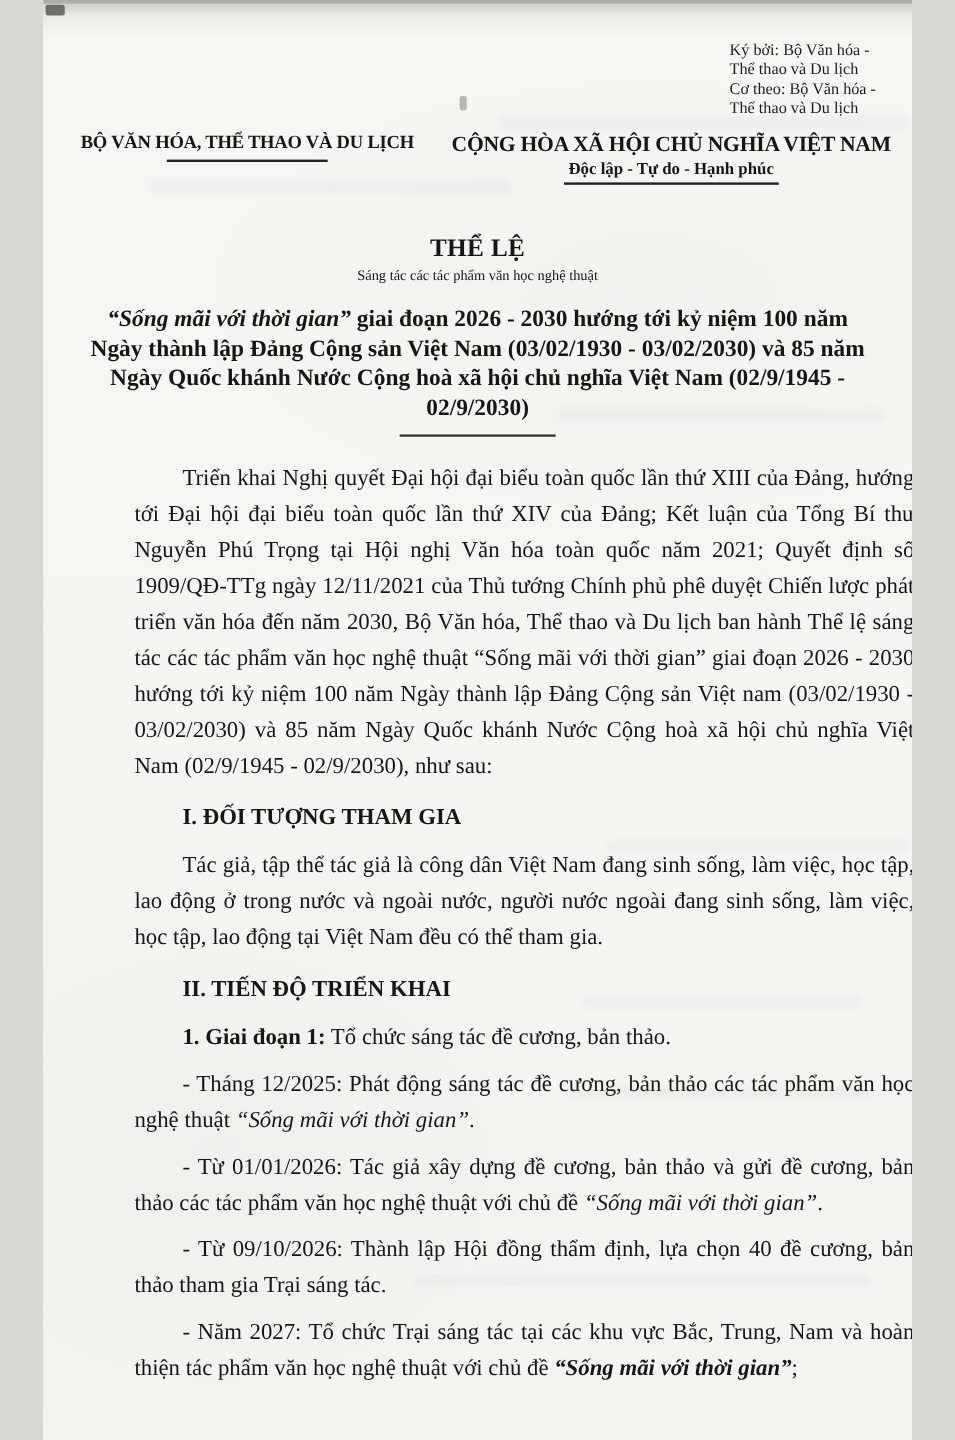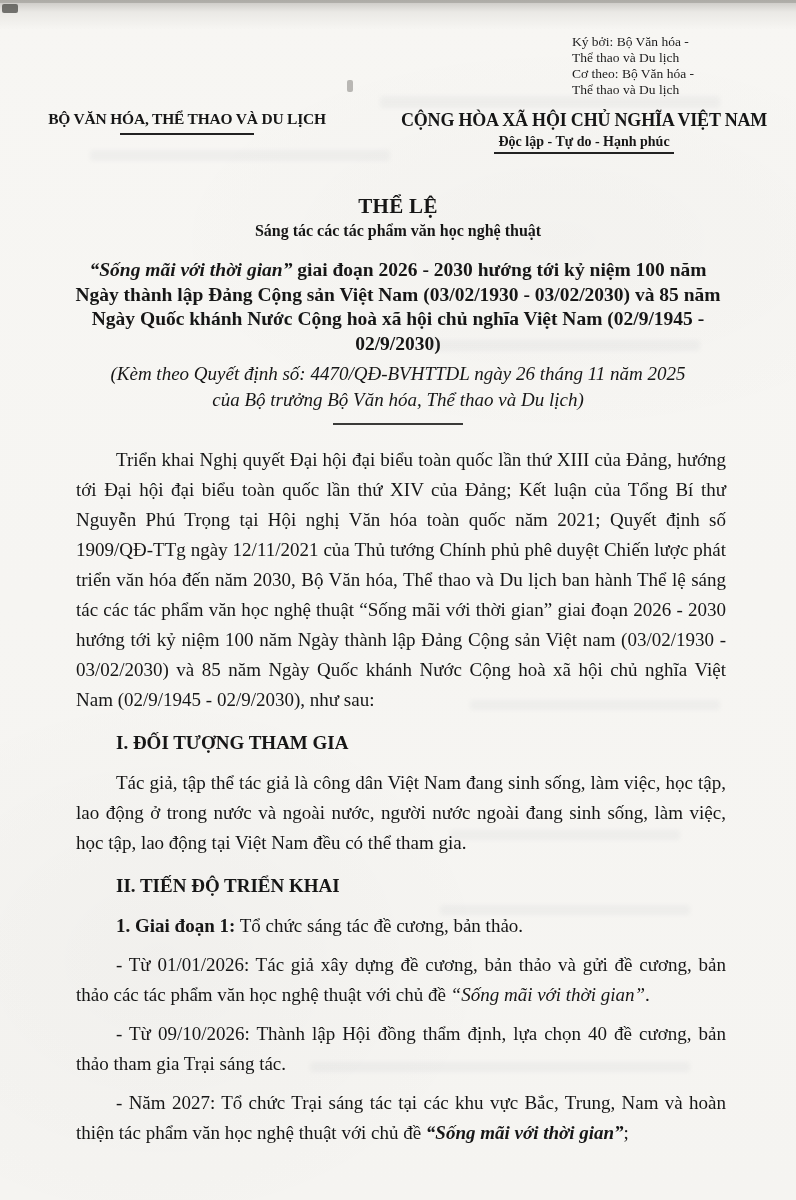--- a/index.html
+++ b/index.html
@@ -1,18 +1,18 @@
 <!DOCTYPE html>
 <html><head>
 <meta charset="utf-8">
 <style>
   html,body{margin:0;padding:0;background:#d9d7d3;}
   .page{
     position:relative;
-    width:796px;height:1200px;
+    width:724px;height:1200px;
     margin:0 auto;
     overflow:hidden;
     background:
       radial-gradient(ellipse 600px 300px at 70% 20%, rgba(0,0,0,0.015), transparent 70%),
       radial-gradient(ellipse 500px 400px at 20% 80%, rgba(0,0,0,0.02), transparent 70%),
       linear-gradient(#f7f6f3,#f5f4f1);
     color:#161616;
     font-family:"Liberation Serif","DejaVu Serif",serif;
   }
   
@@ -25,32 +25,32 @@
   .g1{top:96px;left:380px;width:340px;height:12px;}
   .g2{top:150px;left:90px;width:300px;height:11px;}
   .g3{top:340px;left:430px;width:270px;height:11px;}
   .g4{top:700px;left:470px;width:250px;height:10px;}
   .g5{top:830px;left:450px;width:230px;height:10px;}
   .g6{top:905px;left:440px;width:250px;height:10px;}
   .g7{top:1062px;left:310px;width:380px;height:10px;}
   
   .signature{position:absolute;top:34px;left:572px;font-size:13.5px;line-height:1.18;color:#1c1c1c;}
   
-  .header{display:flex;padding-top:110px;gap:16px;}
+  .header{display:flex;padding-top:110px;}
   .header-left{flex:0 0 47%;text-align:center;}
   .org-name{font-weight:bold;font-size:15.5px;white-space:nowrap;letter-spacing:-0.2px;}
   .org-underline{width:134px;height:2px;background:#222;margin:5px auto 0;}
   .header-right{flex:1;text-align:center;padding-right:18px;}
   .national-line{font-weight:bold;font-size:18px;white-space:nowrap;letter-spacing:-0.2px;}
   .motto{display:inline-block;font-weight:bold;font-size:14px;margin-top:3px;
     border-bottom:2px solid #222;padding:0 4px 2px;white-space:nowrap;}
   
   .title-block{width:662px;margin:40px auto 0;text-align:center;}
   .doc-type{font-weight:bold;font-size:21px;letter-spacing:.3px;}
-  .subtitle{font-weight:bold;font-size:16px;margin-top:3px;}
+  .subtitle{font-weight:normal;font-size:12px;margin-top:3px;}
   .theme-line{font-weight:bold;font-size:19.5px;line-height:1.26;margin-top:18px;}
   .theme-line .theme{font-style:italic;}
   .attachment{font-style:italic;font-size:19px;line-height:1.38;margin-top:5px;}
   .center-rule{width:130px;height:2px;background:#3a3a38;margin:9px auto 0;}
   
   .doc-body{width:650px;margin:20px 0 0 76px;font-size:19px;line-height:30px;text-align:justify;}
   .doc-body p{margin:0 0 9px;text-indent:40px;}
   .sec-heading{font-weight:bold;margin:13px 0 10px !important;text-align:left;}
   .bold{font-weight:bold;}
   .it{font-style:italic;}
@@ -88,37 +88,34 @@
     <div class="header-right">
       <div class="national-line">CỘNG HÒA XÃ HỘI CHỦ NGHĨA VIỆT NAM</div>
       <div class="motto">Độc lập - Tự do - Hạnh phúc</div>
     </div>
   </div>
 
   <div class="title-block">
     <div class="doc-type">THỂ LỆ</div>
     <div class="subtitle">Sáng tác các tác phẩm văn học nghệ thuật</div>
     <div class="theme-line"><span class="theme">“Sống mãi với thời gian”</span><span> giai đoạn 2026 - 2030  hướng tới kỷ niệm 100 năm Ngày thành lập Đảng Cộng sản Việt Nam (03/02/1930 - 03/02/2030) và 85 năm Ngày Quốc khánh Nước Cộng hoà xã hội chủ nghĩa Việt Nam (02/9/1945 - 02/9/2030)</span></div>
-    <div class="attachment">
-      <div>(Kèm theo Quyết định số: 4470/QĐ-BVHTTDL ngày 26 tháng 11 năm 2025</div>
-      <div>của Bộ trưởng Bộ Văn hóa, Thể thao và Du lịch)</div>
-    </div>
     <div class="center-rule"></div>
   </div>
 
   <div class="doc-body">
     <p>Triển khai Nghị quyết Đại hội đại biểu toàn quốc lần thứ XIII của Đảng, hướng tới Đại hội đại biểu toàn quốc lần thứ XIV của Đảng; Kết luận của Tổng Bí thư Nguyễn Phú Trọng tại Hội nghị Văn hóa toàn quốc năm 2021; Quyết định số 1909/QĐ-TTg ngày 12/11/2021 của Thủ tướng Chính phủ phê duyệt Chiến lược phát triển văn hóa đến năm 2030, Bộ Văn hóa, Thể thao và Du lịch ban hành Thể lệ sáng tác các tác phẩm văn học nghệ thuật “Sống mãi với thời gian” giai đoạn 2026 - 2030 hướng tới kỷ niệm 100 năm Ngày thành lập Đảng Cộng sản Việt nam (03/02/1930 - 03/02/2030) và 85 năm Ngày Quốc khánh Nước Cộng hoà xã hội chủ nghĩa Việt Nam (02/9/1945 - 02/9/2030), như sau:</p>
 
     <p class="sec-heading">I. ĐỐI TƯỢNG THAM GIA</p>
     <p>Tác giả, tập thể tác giả là công dân Việt Nam đang sinh sống, làm việc, học tập, lao động ở trong nước và ngoài nước, người nước ngoài đang sinh sống, làm việc, học tập, lao động tại Việt Nam đều có thể tham gia.</p>
 
     <p class="sec-heading">II. TIẾN ĐỘ TRIỂN KHAI</p>
 
     <p><span class="bold">1. Giai đoạn 1:</span><span> Tổ chức sáng tác đề cương, bản thảo.</span></p>
 
+    <p><span>- Tháng 12/2025: Phát động sáng tác đề cương, bản thảo các tác phẩm văn học nghệ thuật </span><span class="it">“Sống mãi với thời gian”</span><span>.</span></p>
 
     <p><span>- Từ 01/01/2026: Tác giả xây dựng đề cương, bản thảo và gửi đề cương, bản thảo các tác phẩm văn học nghệ thuật với chủ đề </span><span class="it">“Sống mãi với thời gian”</span><span>.</span></p>
 
     <p>- Từ 09/10/2026: Thành lập Hội đồng thẩm định, lựa chọn 40 đề cương, bản thảo tham gia Trại sáng tác.</p>
 
     <p><span>- Năm 2027: Tổ chức Trại sáng tác tại các khu vực Bắc, Trung, Nam và hoàn thiện tác phẩm văn học nghệ thuật với chủ đề </span><span class="bold-it">“Sống mãi với thời gian”</span><span>;</span></p>
   </div>
 
 </div>
 

